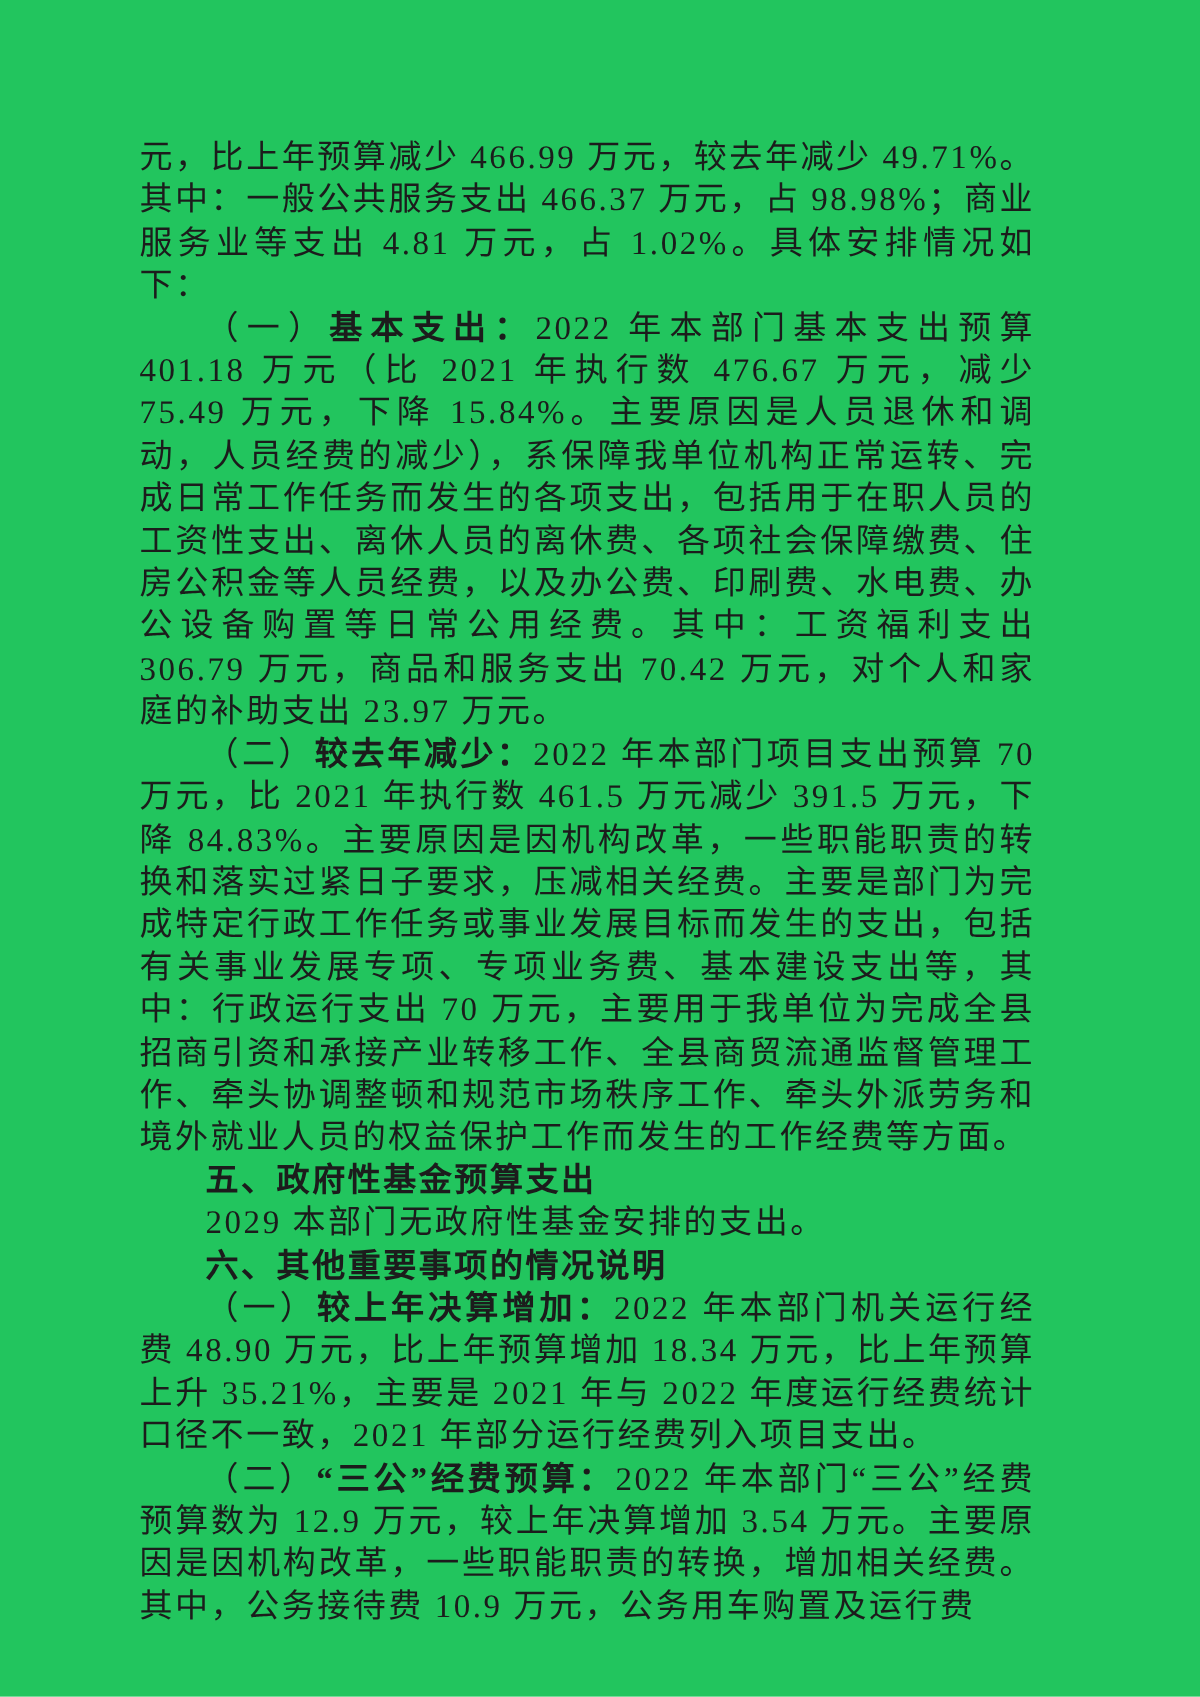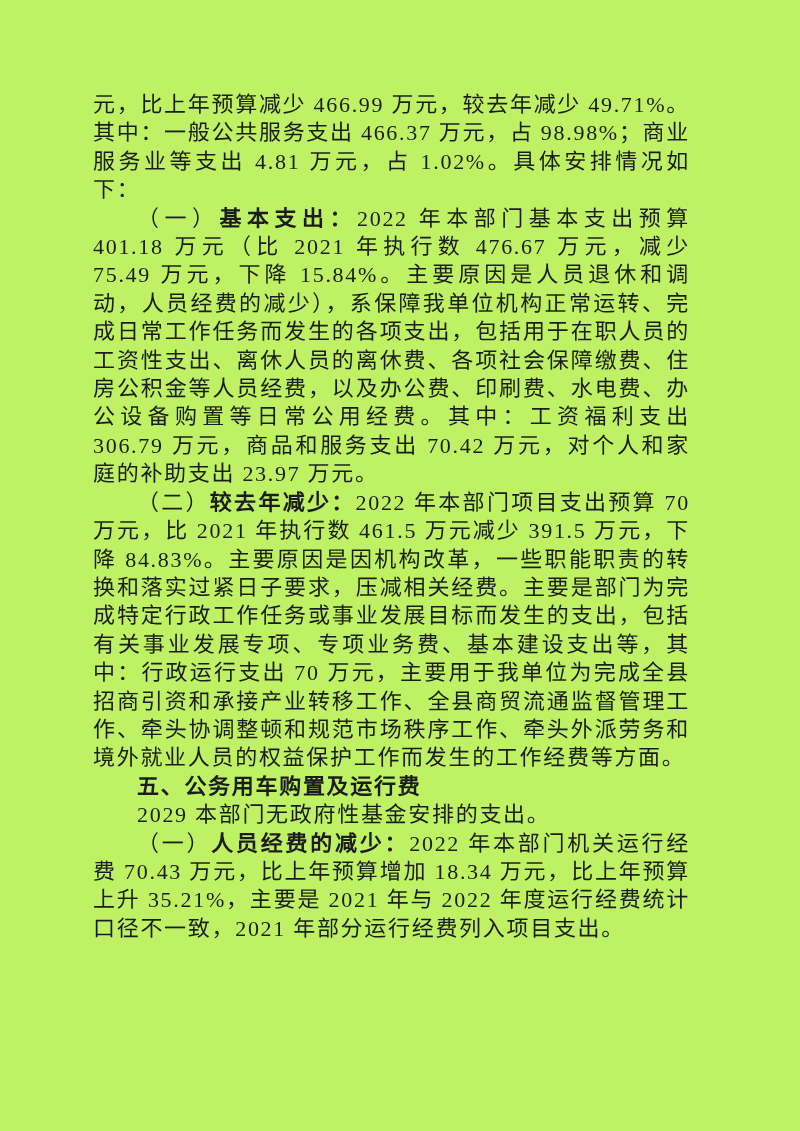--- a/index.html
+++ b/index.html
@@ -8,21 +8,21 @@
     width: 800px;
     height: 1131px;
     background: #ffffff;
     overflow: hidden;
   }
   .page {
     box-sizing: border-box;
     width: 800px;
     height: 1131px;
     padding: 91px 110px 0 93px;
-    background: #bef264;
+    background: #22c55e;
     color: #1c1c1c;
     font-family: "Liberation Serif", "DejaVu Serif", serif;
     font-size: 22px;
     line-height: 28.4px;
     letter-spacing: 1.7px;
   }
   .para {
     margin: 0;
     text-align: justify;
   }
@@ -39,21 +39,23 @@
 <body>
 
 <div class="page">
 
   <p class="para"><span>元，比上年预算减少 466.99 万元，较去年减少 49.71%。其中：一般公共服务支出 466.37 万元，占 98.98%；商业服务业等支出 4.81 万元，占 1.02%。具体安排情况如下：</span></p>
 
   <p class="para indent"><span>（一）</span><span class="hei">基本支出：</span><span>2022 年本部门基本支出预算 401.18 万元（比 2021 年执行数 476.67 万元，减少 75.49 万元，下降 15.84%。主要原因是人员退休和调动，人员经费的减少），系保障我单位机构正常运转、完成日常工作任务而发生的各项支出，包括用于在职人员的工资性支出、离休人员的离休费、各项社会保障缴费、住房公积金等人员经费，以及办公费、印刷费、水电费、办公设备购置等日常公用经费。其中：工资福利支出 306.79 万元，商品和服务支出 70.42 万元，对个人和家庭的补助支出 23.97 万元。</span></p>
 
   <p class="para indent"><span>（二）</span><span class="hei">较去年减少：</span><span>2022 年本部门项目支出预算 70 万元，比 2021 年执行数 461.5 万元减少 391.5 万元，下降 84.83%。主要原因是因机构改革，一些职能职责的转换和落实过紧日子要求，压减相关经费。主要是部门为完成特定行政工作任务或事业发展目标而发生的支出，包括有关事业发展专项、专项业务费、基本建设支出等，其中：行政运行支出 70 万元，主要用于我单位为完成全县招商引资和承接产业转移工作、全县商贸流通监督管理工作、牵头协调整顿和规范市场秩序工作、牵头外派劳务和境外就业人员的权益保护工作而发生的工作经费等方面。</span></p>
 
-  <p class="para indent hei"><span>五、公务用车购置及运行费</span></p>
+  <p class="para indent hei"><span>五、政府性基金预算支出</span></p>
 
   <p class="para indent"><span>2029 本部门无政府性基金安排的支出。</span></p>
 
+  <p class="para indent hei"><span>六、其他重要事项的情况说明</span></p>
 
-  <p class="para indent"><span>（一）</span><span class="hei">人员经费的减少：</span><span>2022 年本部门机关运行经费 70.43 万元，比上年预算增加 18.34 万元，比上年预算上升 35.21%，主要是 2021 年与 2022 年度运行经费统计口径不一致，2021 年部分运行经费列入项目支出。</span></p>
+  <p class="para indent"><span>（一）</span><span class="hei">较上年决算增加：</span><span>2022 年本部门机关运行经费 48.90 万元，比上年预算增加 18.34 万元，比上年预算上升 35.21%，主要是 2021 年与 2022 年度运行经费统计口径不一致，2021 年部分运行经费列入项目支出。</span></p>
 
+  <p class="para indent"><span>（二）</span><span class="hei">“三公”经费预算：</span><span>2022 年本部门“三公”经费预算数为 12.9 万元，较上年决算增加 3.54 万元。主要原因是因机构改革，一些职能职责的转换，增加相关经费。其中，公务接待费 10.9 万元，公务用车购置及运行费</span></p>
 
 </div>
 
 </body></html>

